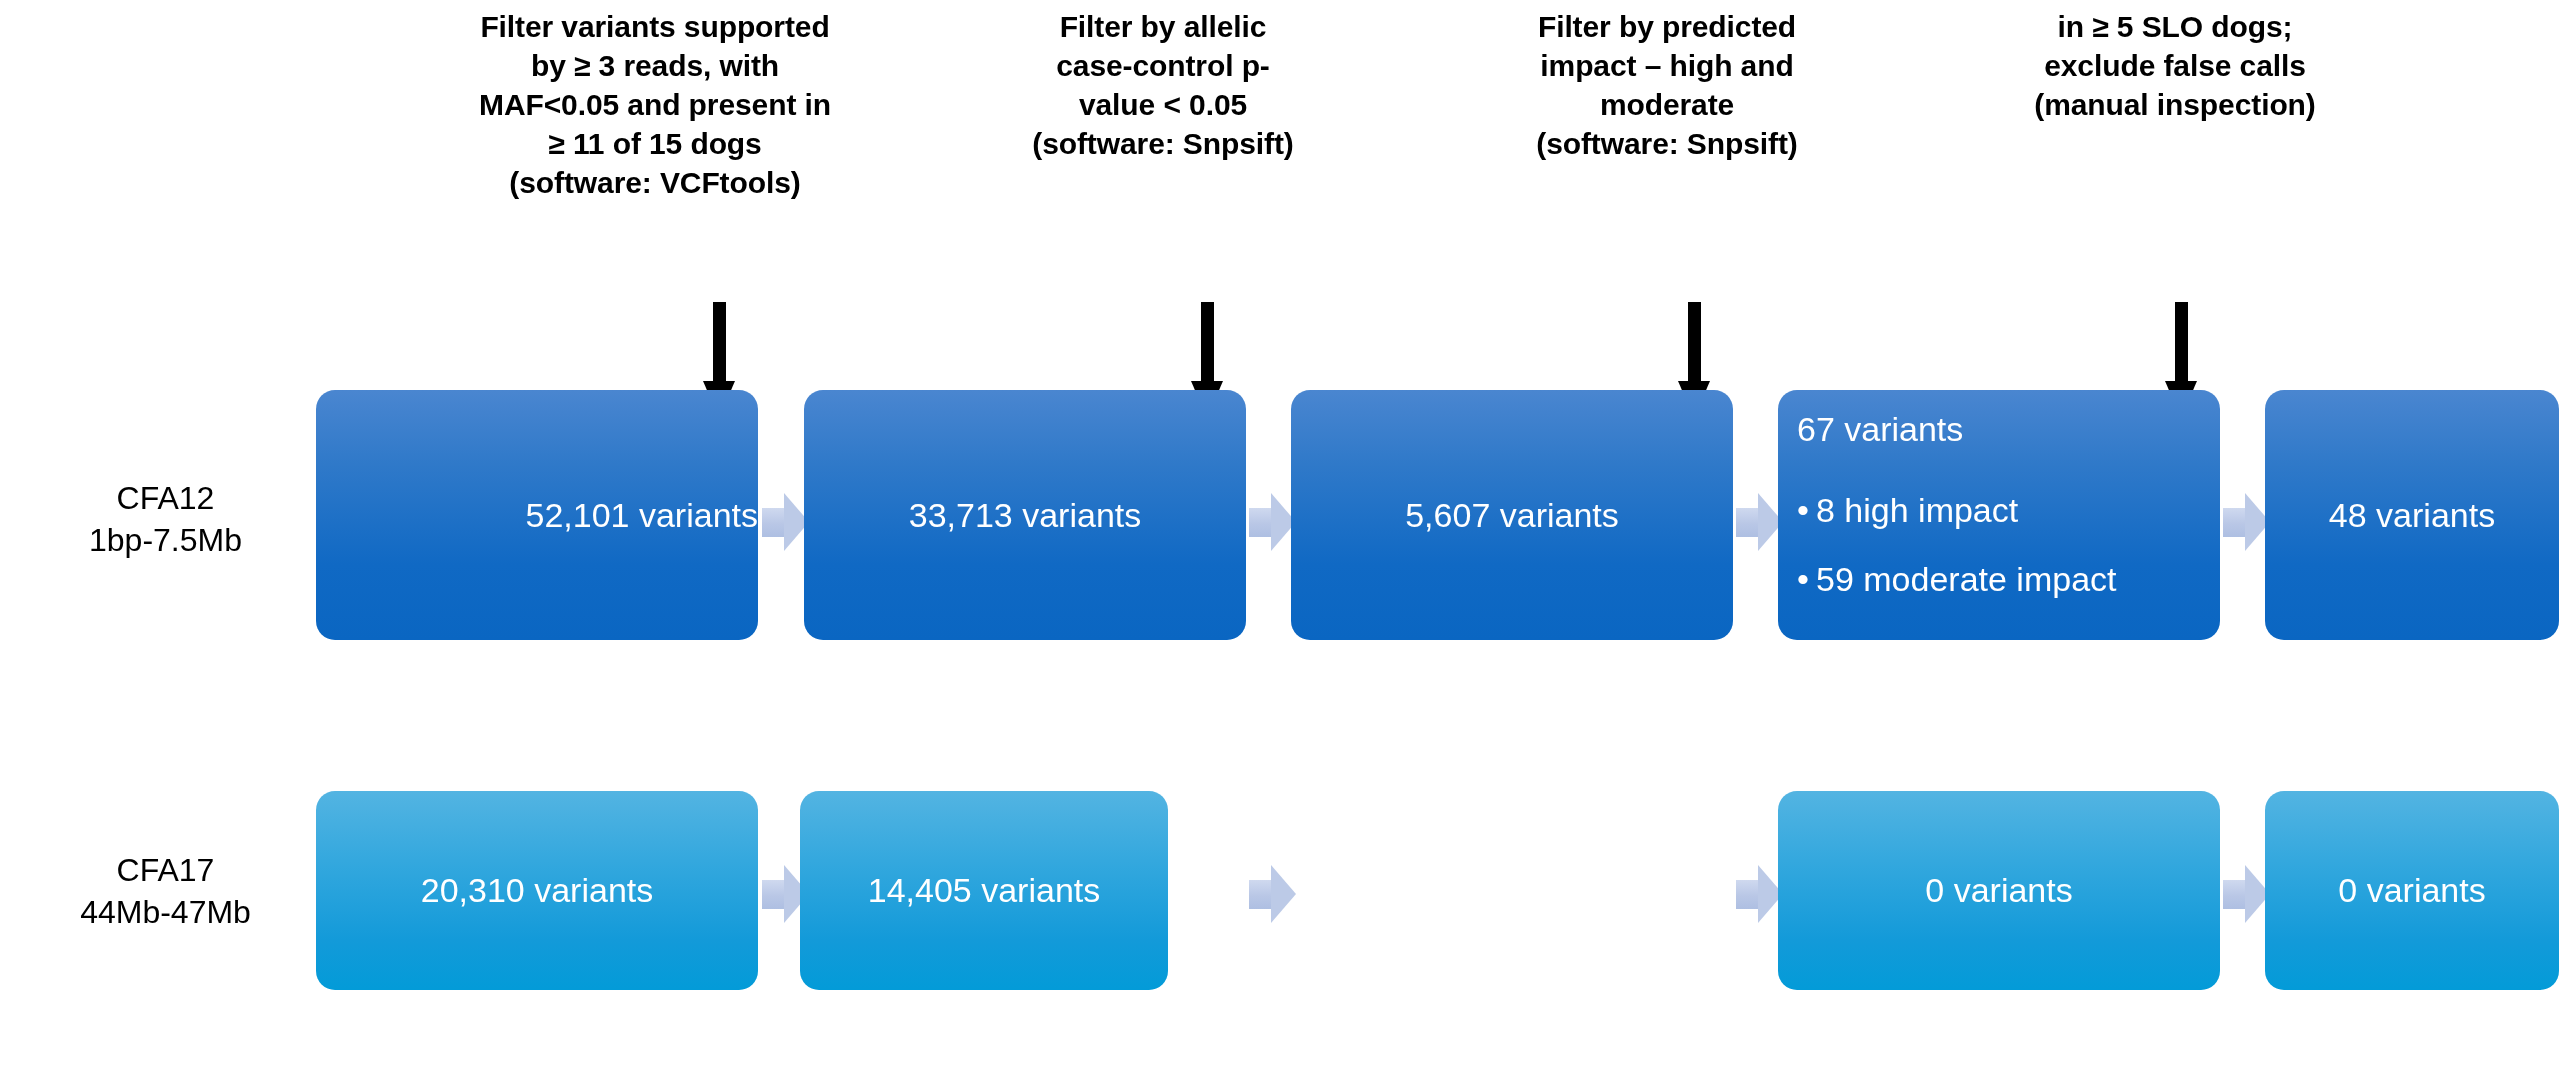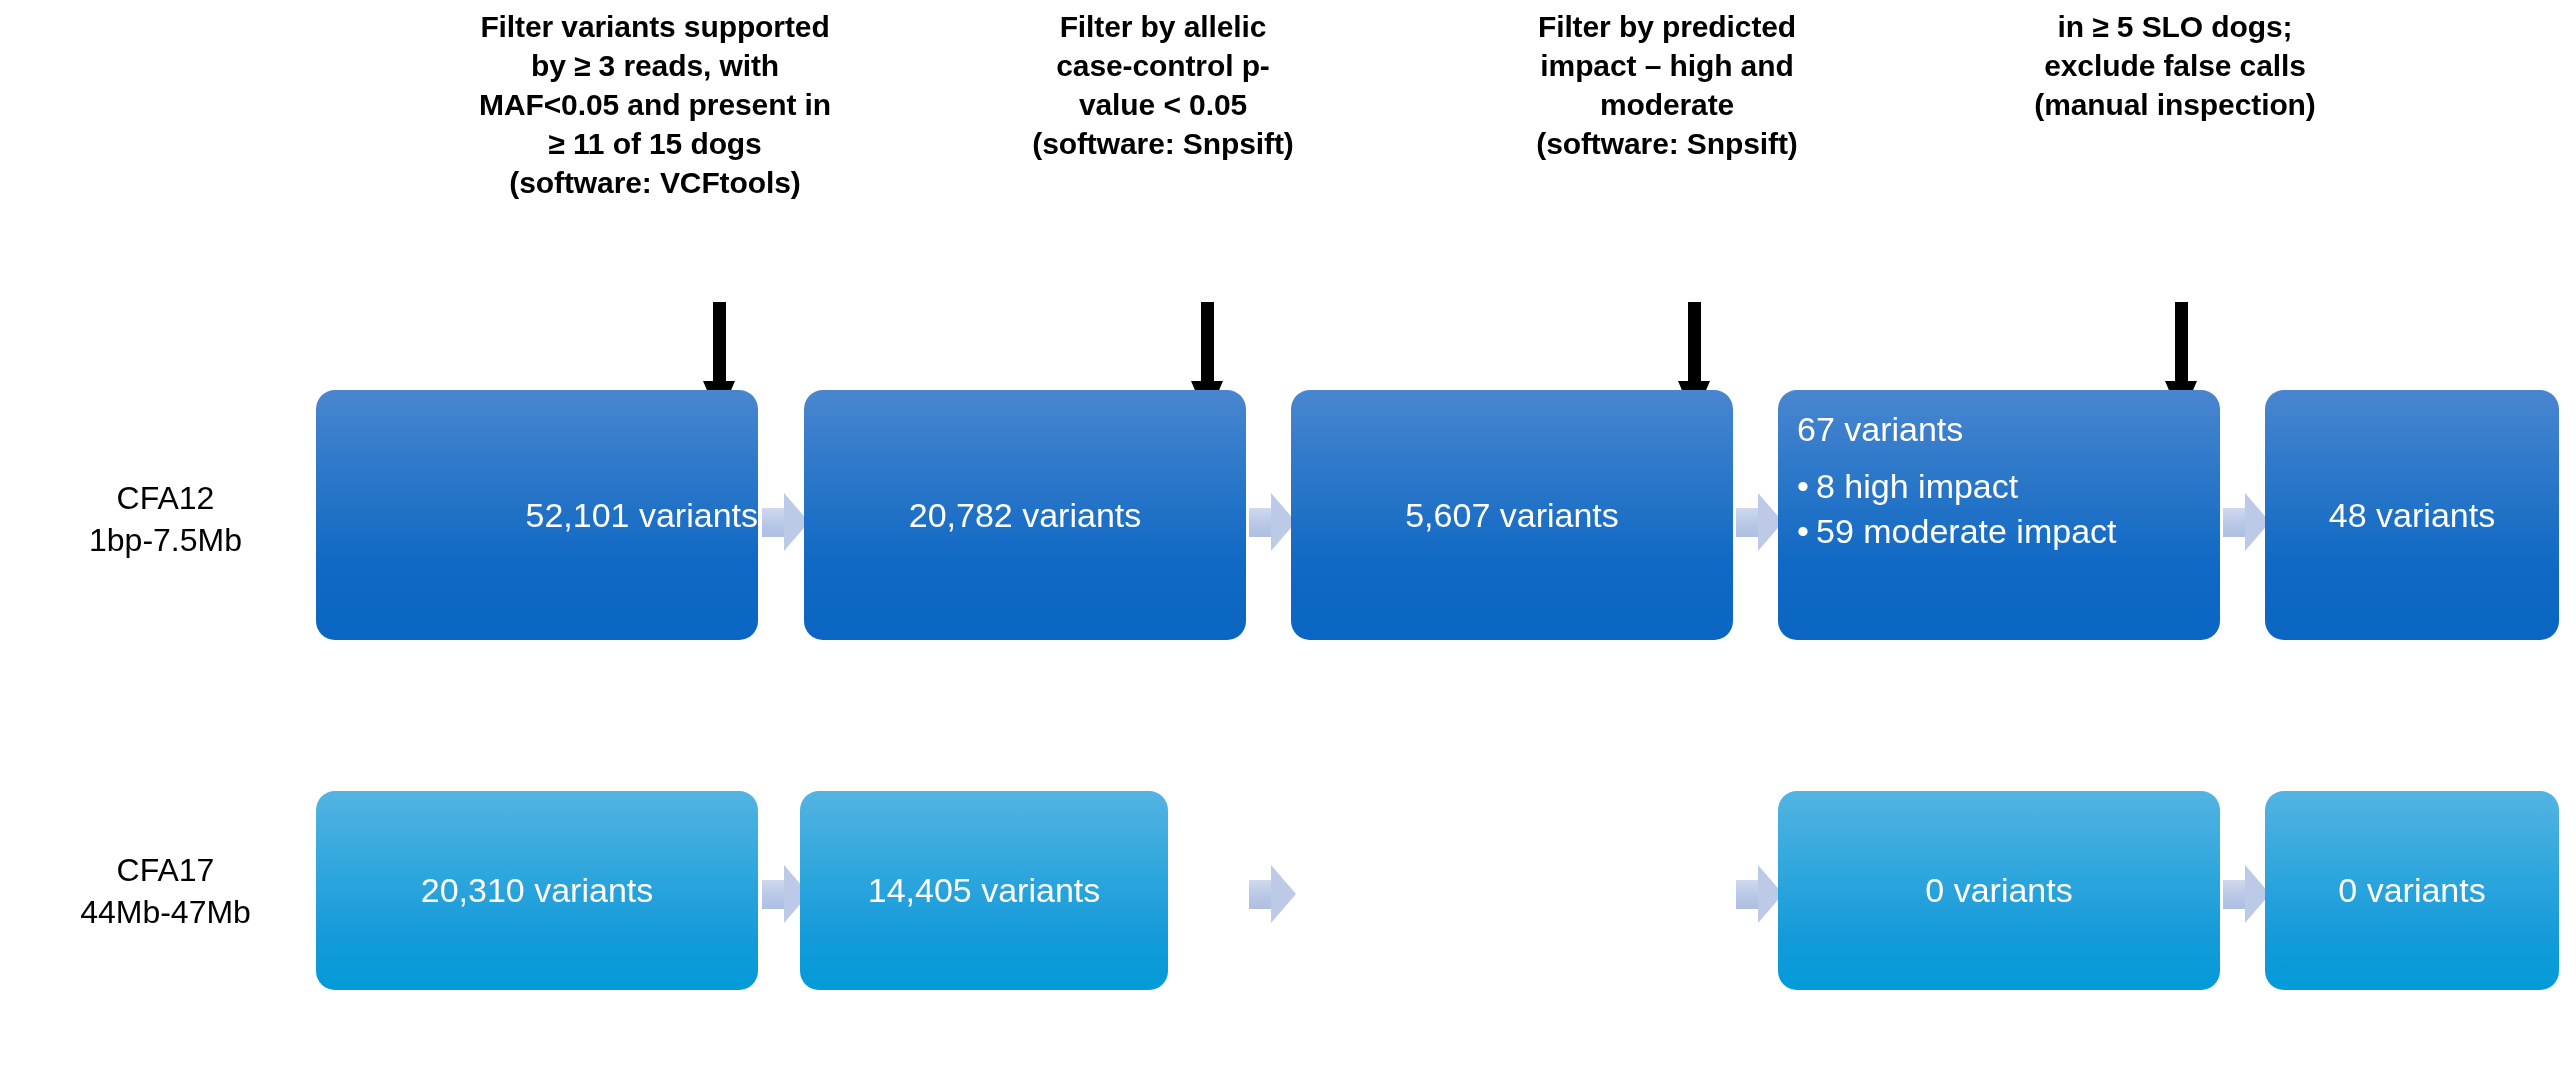--- a/index.html
+++ b/index.html
@@ -108,20 +108,21 @@
     align-items: center;
     justify-content: center;
     text-align: center;
   }
   .box-list {
     display: flex;
     flex-direction: column;
     justify-content: flex-start;
     align-items: flex-start;
     padding: 17.7px 16px 16px 19px;
+    gap: 24px;
   }
   .box-text {
     font-size: 34px;
     line-height: 1.18;
     color: #ffffff;
   }
   .box-title {
     font-size: 34px;
     line-height: 1.25;
     color: #ffffff;
@@ -229,21 +230,21 @@
   <div class="box box-dark box-center" style="left:316px; top:0; width:442px; height:250px;justify-content:flex-end;">
     <span class="box-text">52,101 variants</span>
   </div>
 
   <div class="chev" style="left:762px; top:103px;">
     <div class="body"></div>
     <div class="tip"></div>
   </div>
 
   <div class="box box-dark box-center" style="left:804px; top:0; width:442px; height:250px;">
-    <span class="box-text">20,782 variants</span>
+    <span class="box-text">33,713 variants</span>
   </div>
 
   <div class="chev" style="left:1249px; top:103px;">
     <div class="body"></div>
     <div class="tip"></div>
   </div>
 
   <div class="box box-dark box-center" style="left:1291px; top:0; width:442px; height:250px;">
     <span class="box-text">5,607 variants</span>
   </div>

